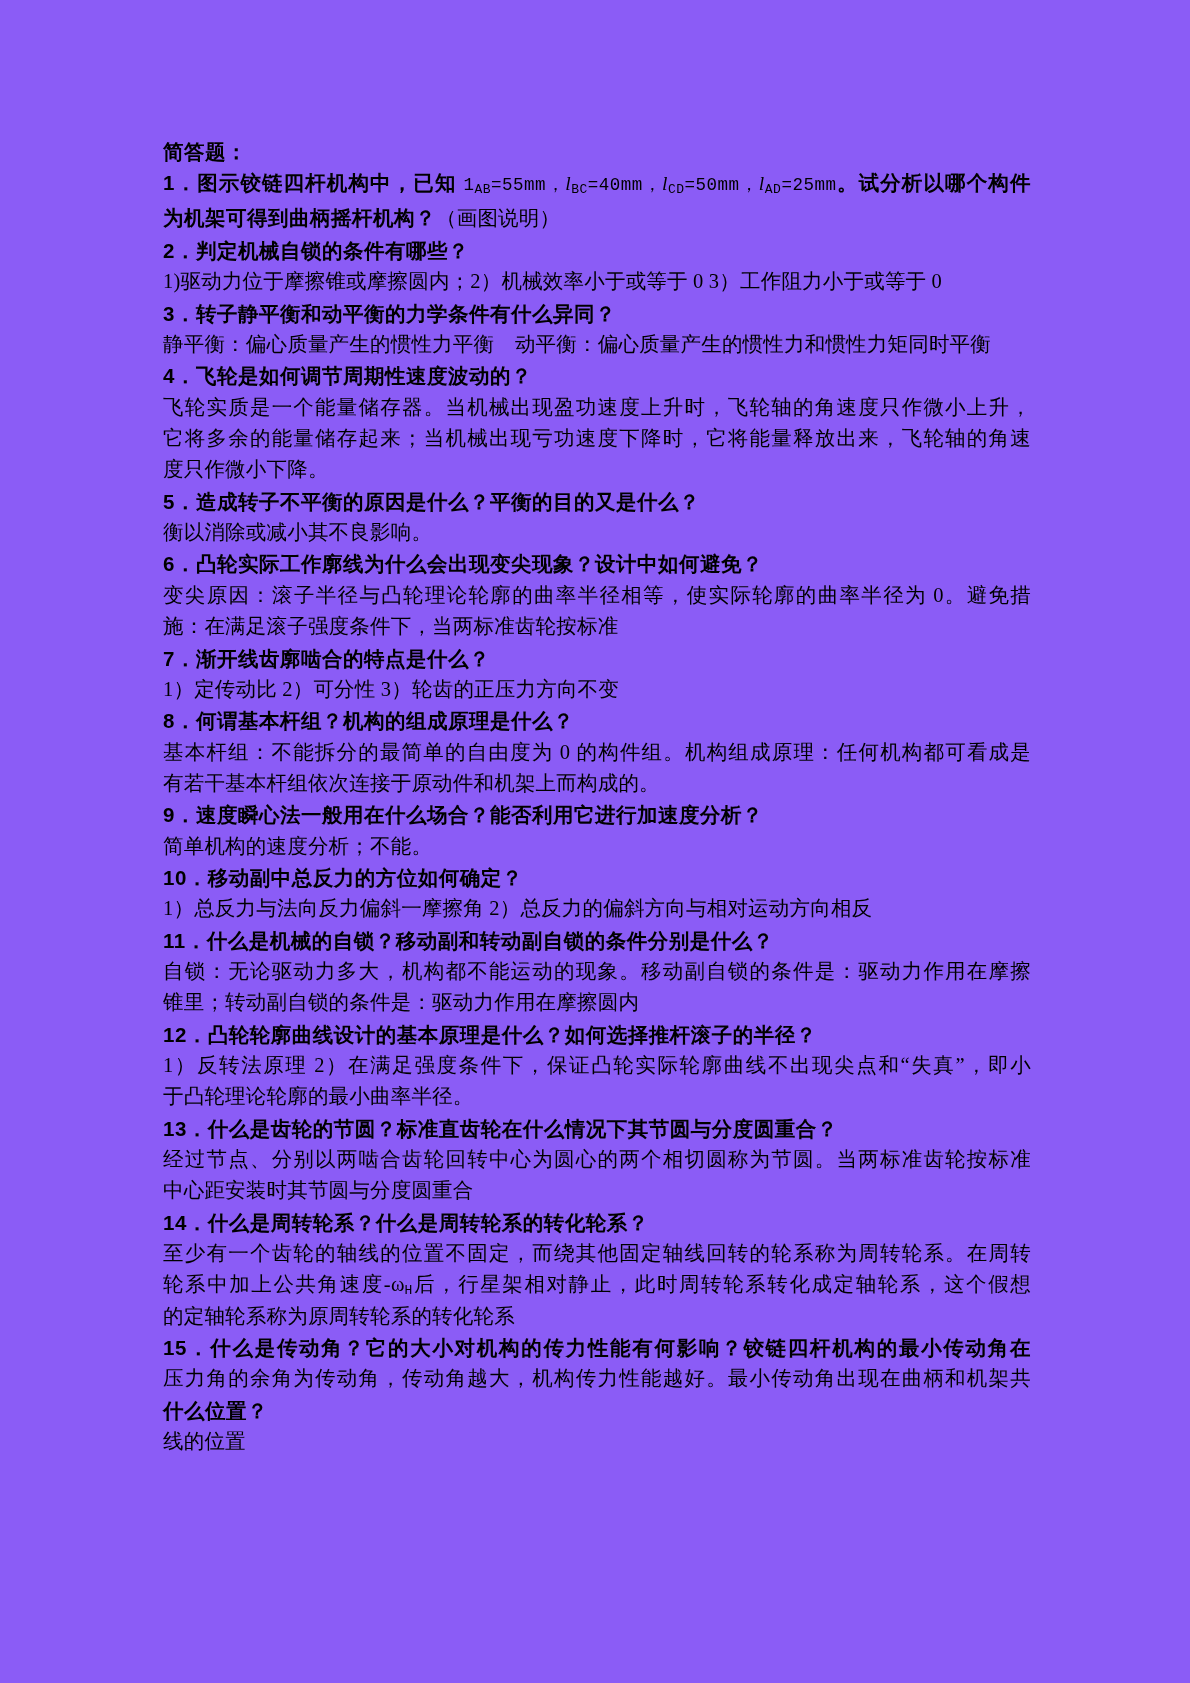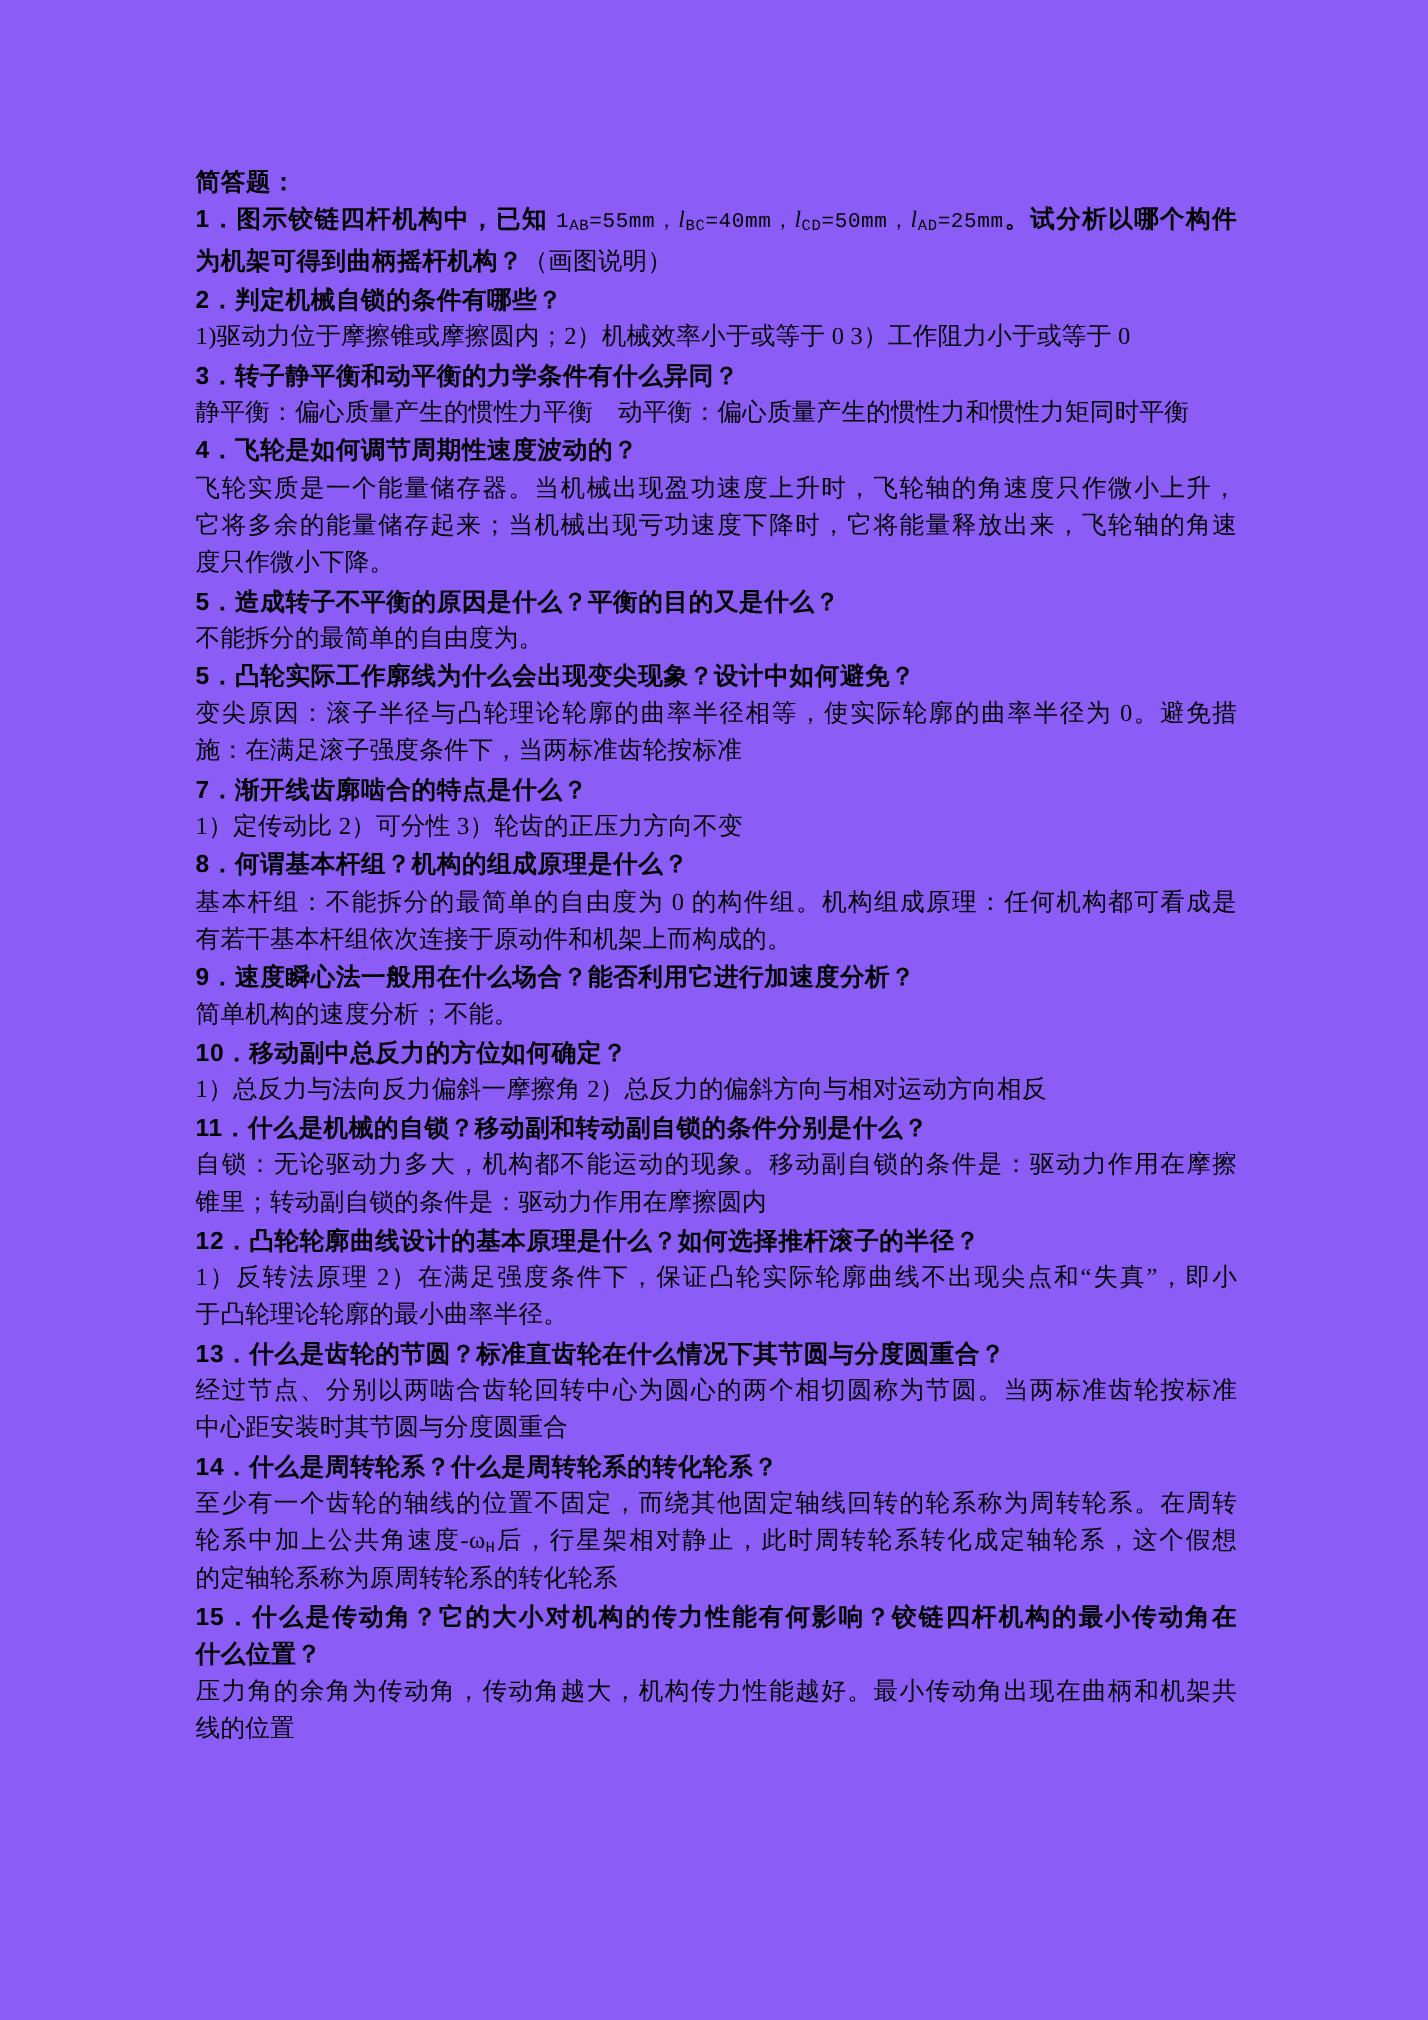--- a/index.html
+++ b/index.html
@@ -70,22 +70,22 @@
       <div class="line question"><span>为机架可得到曲柄摇杆机构？</span><span class="reg">（画图说明）</span></div>
       <div class="line question"><span>2．判定机械自锁的条件有哪些？</span></div>
       <div class="line answer"><span>1)驱动力位于摩擦锥或摩擦圆内；2）机械效率小于或等于 0 3）工作阻力小于或等于 0</span></div>
       <div class="line question"><span>3．转子静平衡和动平衡的力学条件有什么异同？</span></div>
       <div class="line answer"><span>静平衡：偏心质量产生的惯性力平衡　动平衡：偏心质量产生的惯性力和惯性力矩同时平衡</span></div>
       <div class="line question"><span>4．飞轮是如何调节周期性速度波动的？</span></div>
       <div class="line answer full"><span>飞轮实质是一个能量储存器。当机械出现盈功速度上升时，飞轮轴的角速度只作微小上升，</span></div>
       <div class="line answer full"><span>它将多余的能量储存起来；当机械出现亏功速度下降时，它将能量释放出来，飞轮轴的角速</span></div>
       <div class="line answer"><span>度只作微小下降。</span></div>
       <div class="line question"><span>5．造成转子不平衡的原因是什么？平衡的目的又是什么？</span></div>
-      <div class="line answer"><span>不能拆分的最简单的自由度为。</span></div>
-      <div class="line question"><span>5．凸轮实际工作廓线为什么会出现变尖现象？设计中如何避免？</span></div>
+      <div class="line answer"><span>衡以消除或减小其不良影响。</span></div>
+      <div class="line question"><span>6．凸轮实际工作廓线为什么会出现变尖现象？设计中如何避免？</span></div>
       <div class="line answer full"><span>变尖原因：滚子半径与凸轮理论轮廓的曲率半径相等，使实际轮廓的曲率半径为 0。避免措</span></div>
       <div class="line answer"><span>施：在满足滚子强度条件下，当两标准齿轮按标准</span></div>
       <div class="line question"><span>7．渐开线齿廓啮合的特点是什么？</span></div>
       <div class="line answer"><span>1）定传动比 2）可分性 3）轮齿的正压力方向不变</span></div>
       <div class="line question"><span>8．何谓基本杆组？机构的组成原理是什么？</span></div>
       <div class="line answer full"><span>基本杆组：不能拆分的最简单的自由度为 0 的构件组。机构组成原理：任何机构都可看成是</span></div>
       <div class="line answer"><span>有若干基本杆组依次连接于原动件和机架上而构成的。</span></div>
       <div class="line question"><span>9．速度瞬心法一般用在什么场合？能否利用它进行加速度分析？</span></div>
       <div class="line answer"><span>简单机构的速度分析；不能。</span></div>
       <div class="line question"><span>10．移动副中总反力的方位如何确定？</span></div>
@@ -97,17 +97,17 @@
       <div class="line answer full"><span>1）反转法原理 2）在满足强度条件下，保证凸轮实际轮廓曲线不出现尖点和“失真”，即小</span></div>
       <div class="line answer"><span>于凸轮理论轮廓的最小曲率半径。</span></div>
       <div class="line question"><span>13．什么是齿轮的节圆？标准直齿轮在什么情况下其节圆与分度圆重合？</span></div>
       <div class="line answer full"><span>经过节点、分别以两啮合齿轮回转中心为圆心的两个相切圆称为节圆。当两标准齿轮按标准</span></div>
       <div class="line answer"><span>中心距安装时其节圆与分度圆重合</span></div>
       <div class="line question"><span>14．什么是周转轮系？什么是周转轮系的转化轮系？</span></div>
       <div class="line answer full"><span>至少有一个齿轮的轴线的位置不固定，而绕其他固定轴线回转的轮系称为周转轮系。在周转</span></div>
       <div class="line answer full"><span>轮系中加上公共角速度-ω</span><sub>H</sub><span>后，行星架相对静止，此时周转轮系转化成定轴轮系，这个假想</span></div>
       <div class="line answer"><span>的定轴轮系称为原周转轮系的转化轮系</span></div>
       <div class="line question full"><span>15．什么是传动角？它的大小对机构的传力性能有何影响？铰链四杆机构的最小传动角在</span></div>
+      <div class="line answer full"><span>压力角的余角为传动角，传动角越大，机构传力性能越好。最小传动角出现在曲柄和机架共</span></div>
       <div class="line question"><span>什么位置？</span></div>
-      <div class="line answer full"><span>压力角的余角为传动角，传动角越大，机构传力性能越好。最小传动角出现在曲柄和机架共</span></div>
       <div class="line answer"><span>线的位置</span></div>
     </div>
 </div>
 
 </body></html>

